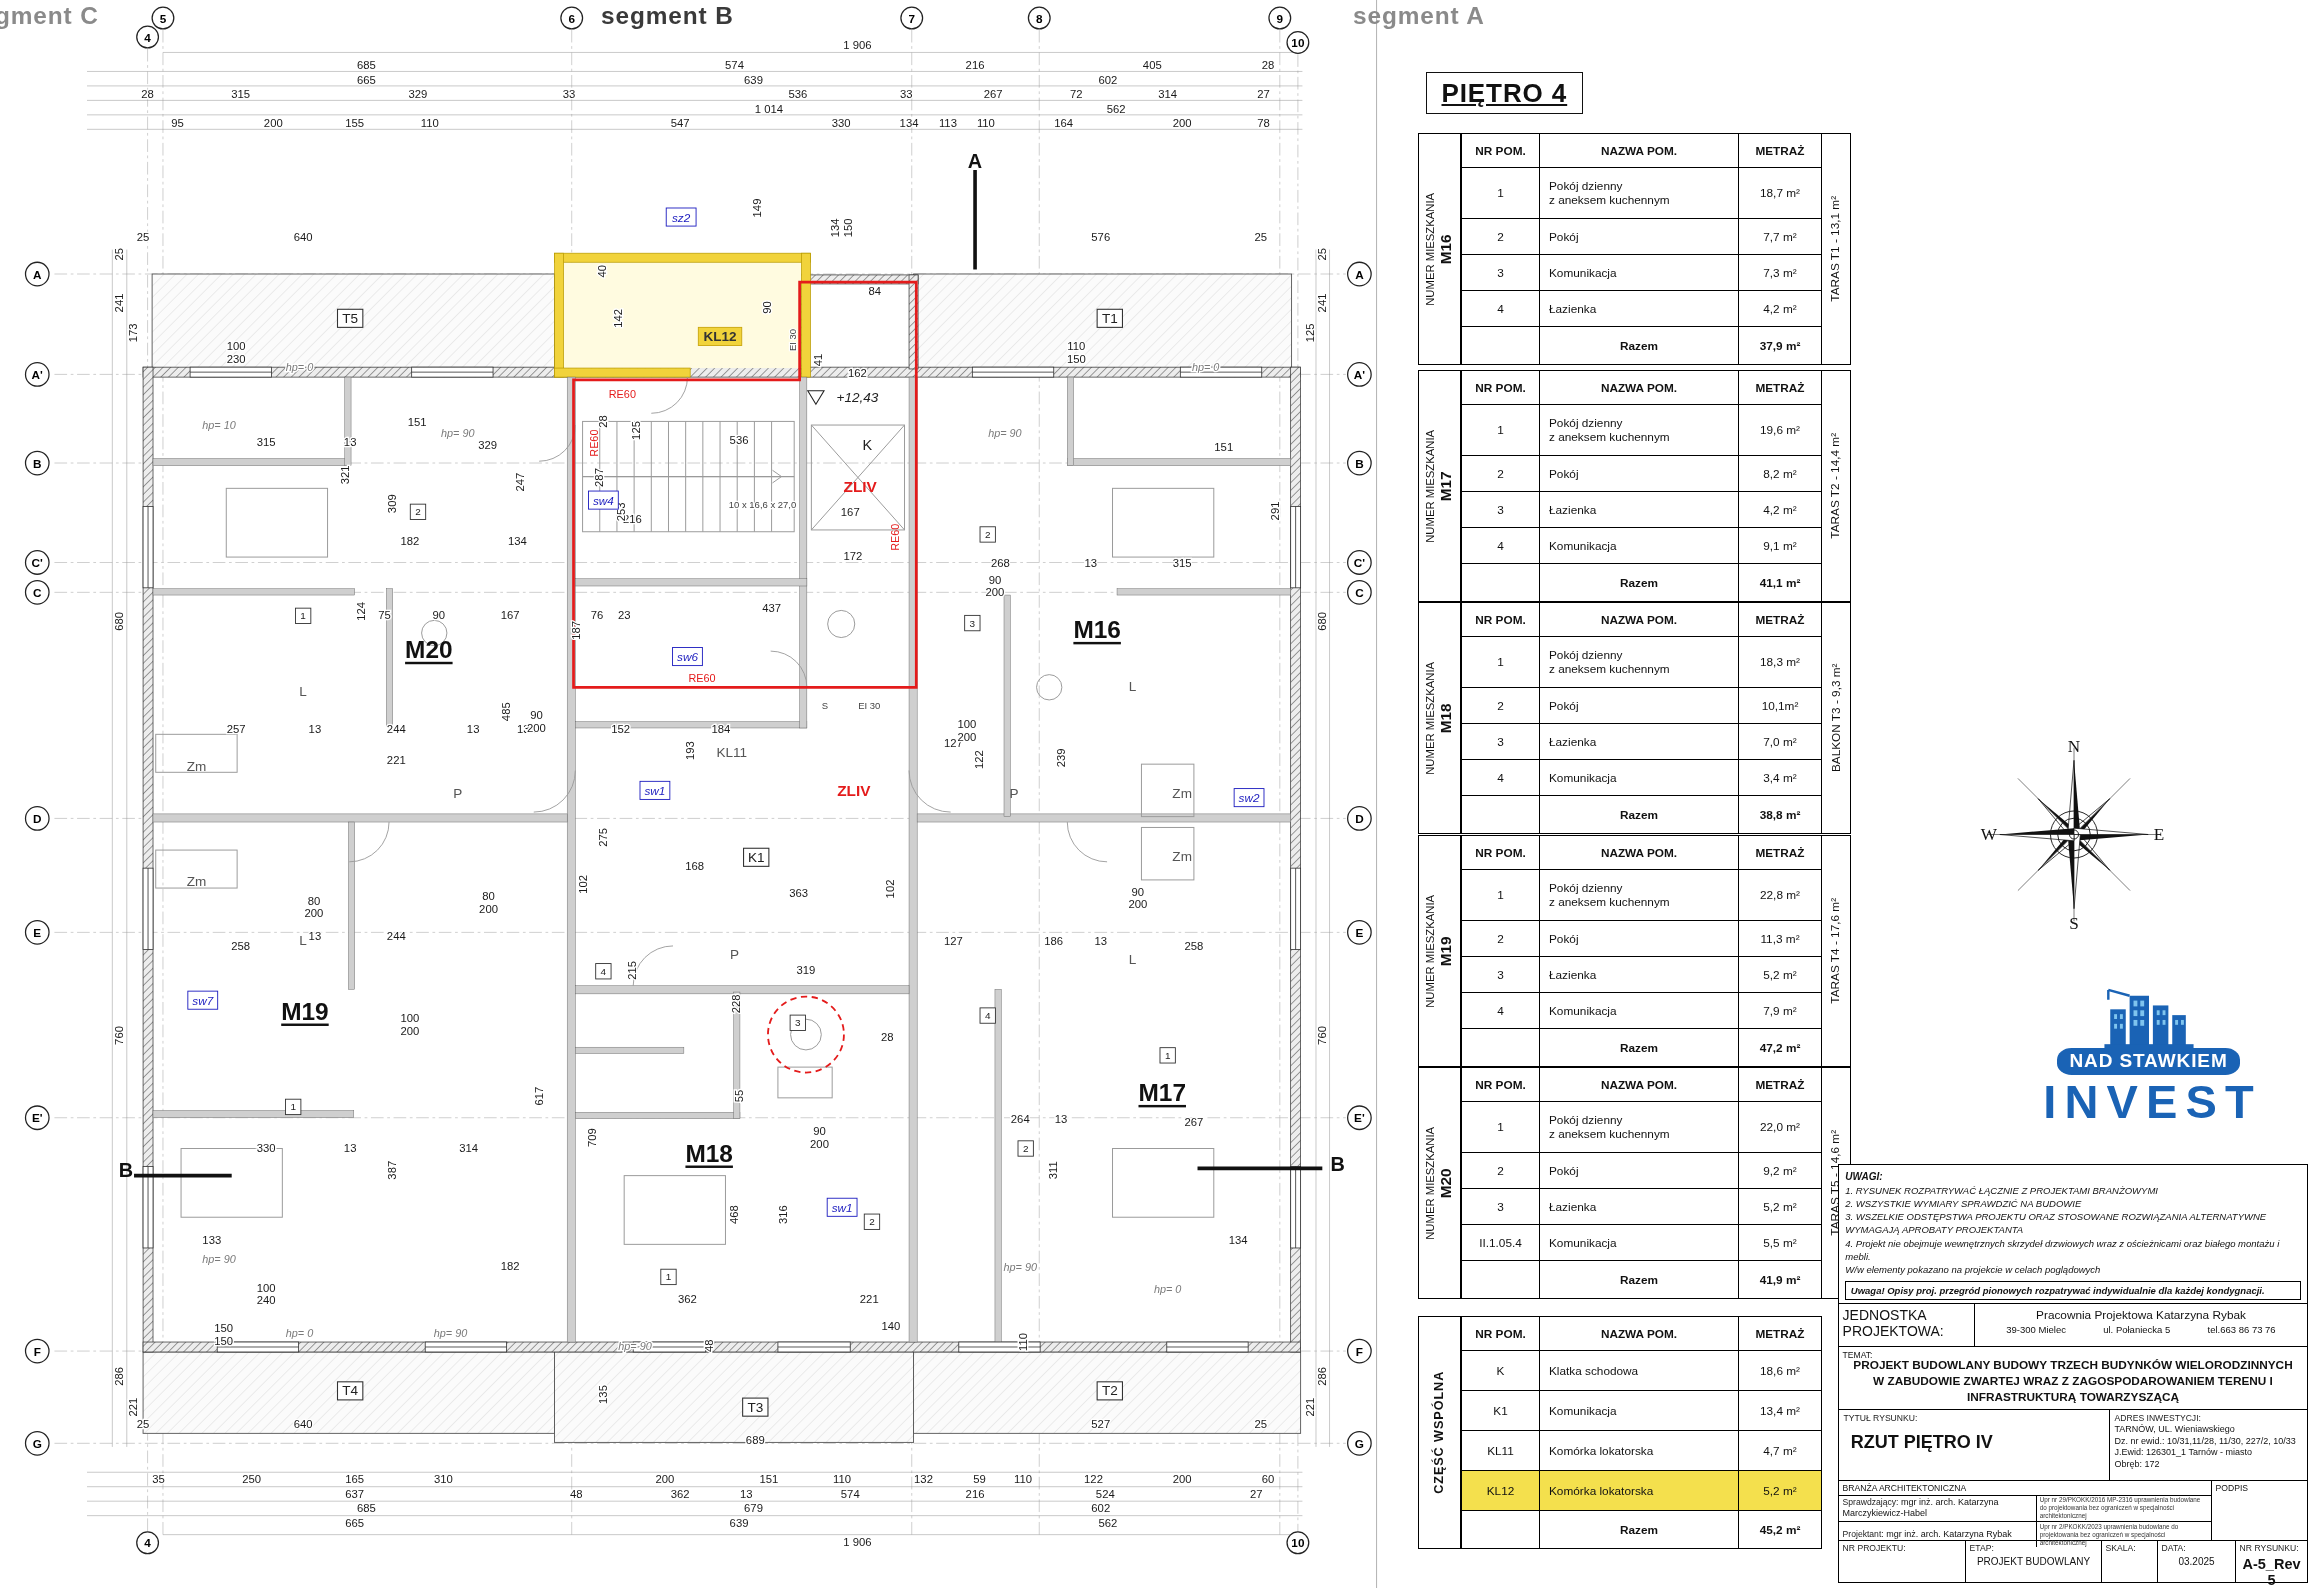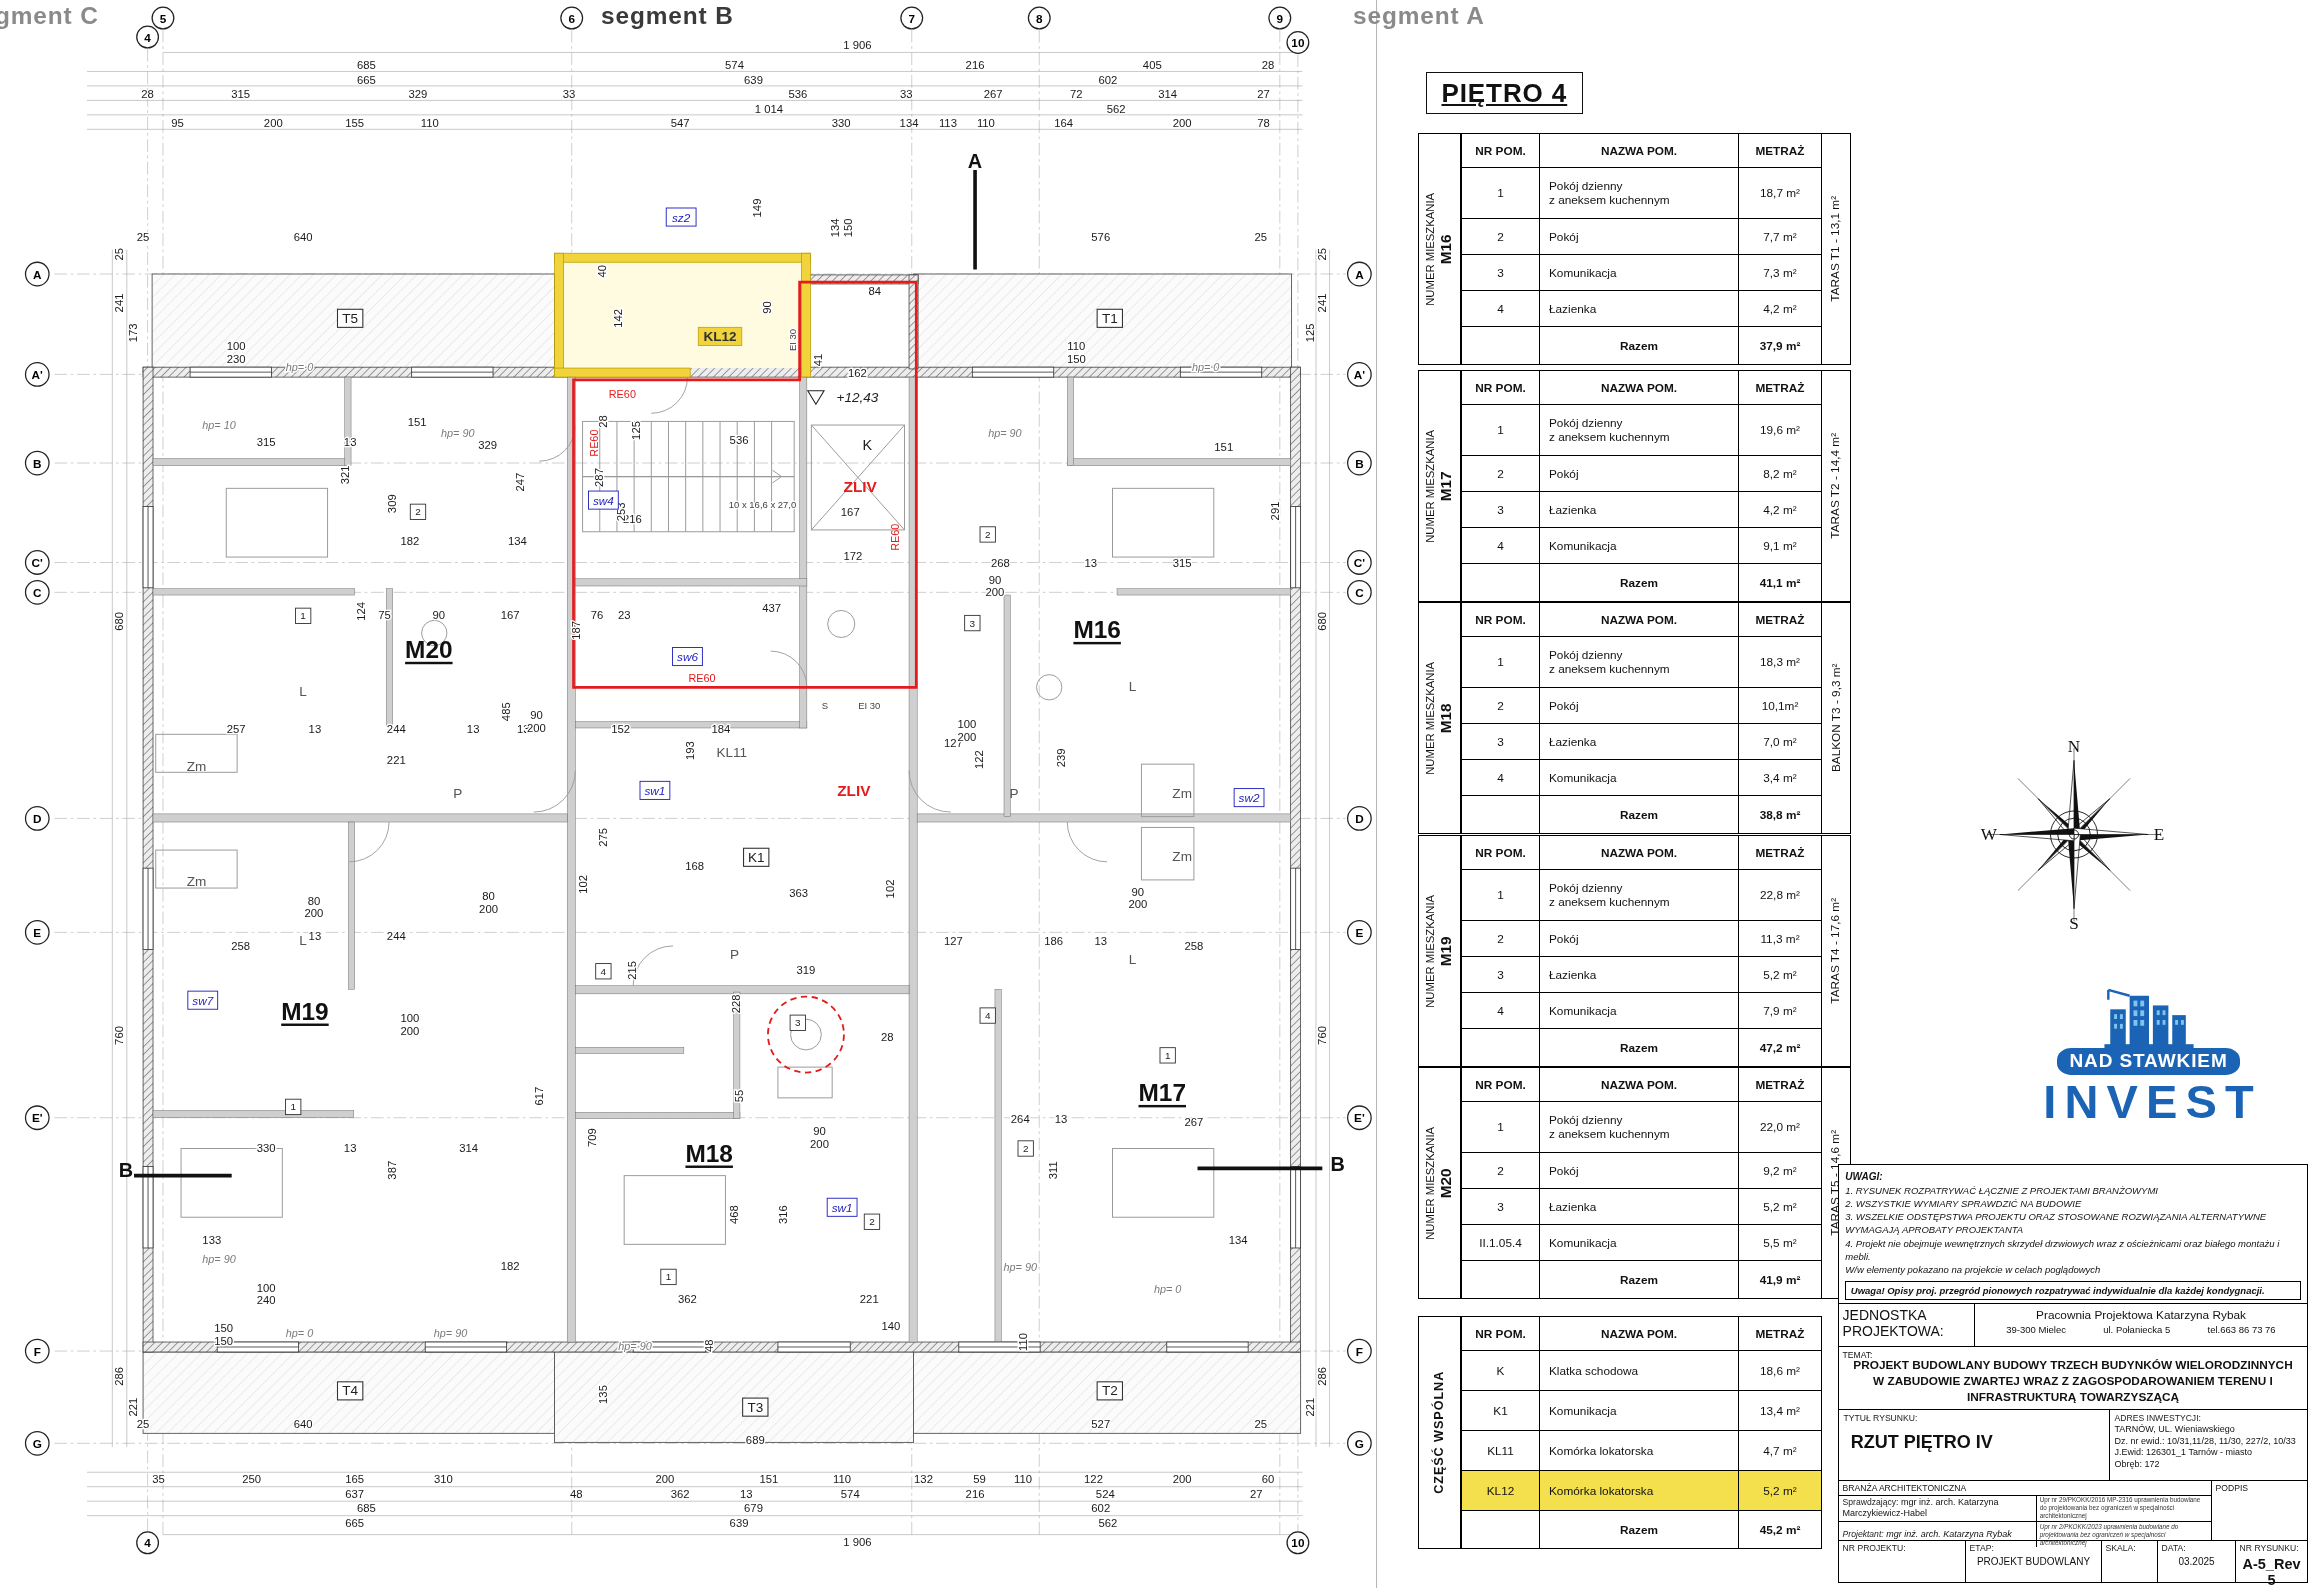--- a/index.html
+++ b/index.html
@@ -102,21 +102,21 @@
   .tb-temat-text{font-size:11.8px;font-weight:bold;text-align:center;line-height:1.35;}
   .tb-mid{display:flex;height:71px;}
   .tb-tytul{width:271px;border-right:0.9px solid #000;padding:2.7px 4.5px;}
   .tb-tytul-val{font-size:18px;font-weight:bold;margin-top:9px;padding-left:7.2px;}
   .tb-adres{flex:1;padding:2.7px 4.5px;font-size:9px;line-height:1.3;}
   .tb-adres-line{font-size:9px;}
   .tb-people{display:flex;height:60px;}
   .tb-people-left{flex:1;display:flex;flex-direction:column;}
   .tb-branza{font-size:8.6px;padding:1.8px 3.6px;border-bottom:0.9px solid #000;}
   .tb-person{display:flex;flex:1;align-items:center;border-bottom:0.9px solid #000;}
-  .tb-person:last-child{border-bottom:none;font-style:italic;}
+  .tb-person:last-child{border-bottom:none;}
   .tb-person-name{width:197px;padding:0.9px 3.6px;font-size:9px;line-height:1.2;}
   .tb-upr{flex:1;border-left:0.9px solid #000;padding:0.9px 2.7px;font-size:6.3px;color:#333;line-height:1.25;align-self:stretch;display:flex;align-items:center;}
   .tb-podpis{width:96px;border-left:0.9px solid #000;}
   .tb-podpis-head{font-size:8.6px;padding:1.8px 3.6px;}
   .tb-bottom{display:flex;height:42px;}
   .tb-bcell{border-left:0.9px solid #000;padding:1.8px 3.6px;display:flex;flex-direction:column;}
   .tb-bcell:first-child{border-left:none;}
   .tb-bcell.w1{width:83px;}
   .tb-bcell.w2{width:136px;margin-left:43px;}
   .tb-bcell.w3{width:56px;}

